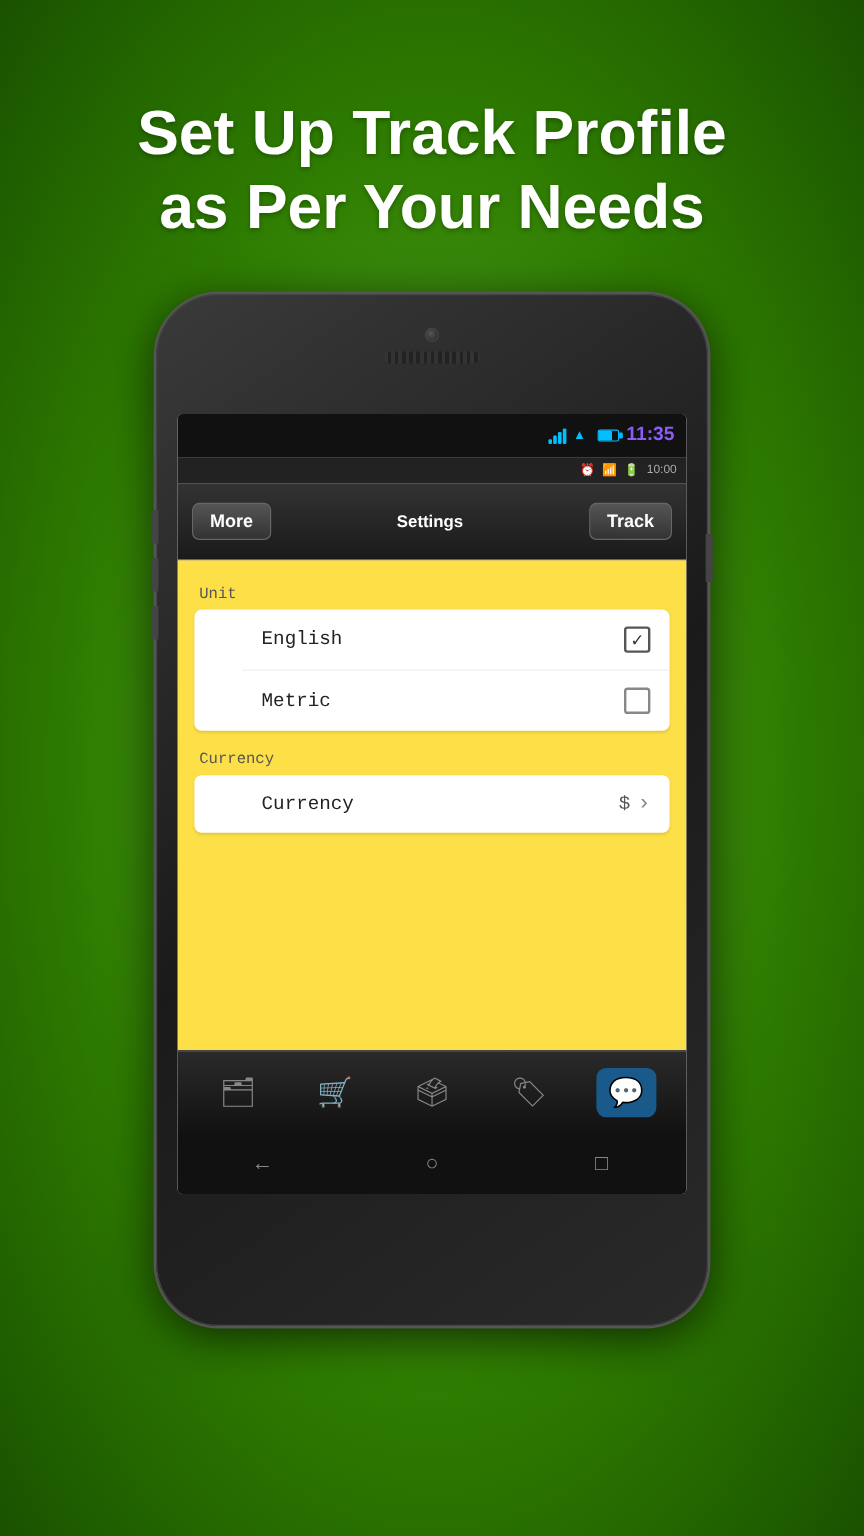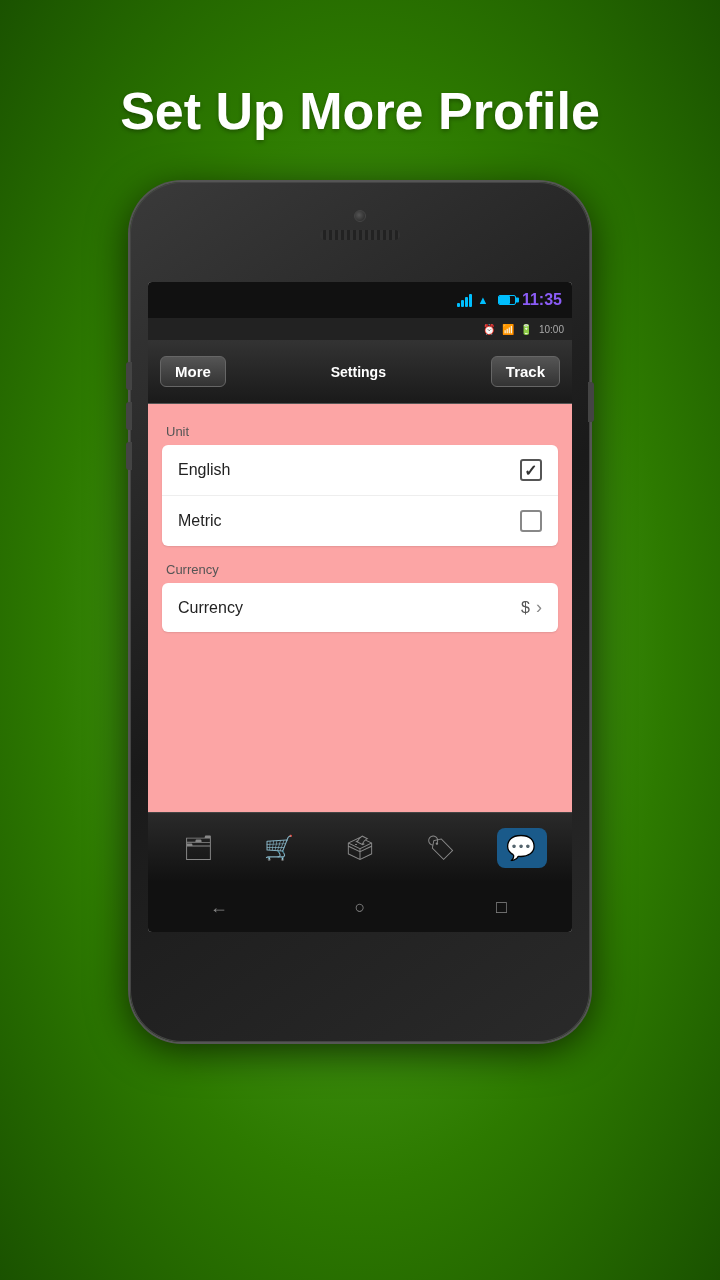--- a/index.html
+++ b/index.html
@@ -173,40 +173,42 @@
 
     .nav-title {
       color: white;
       font-size: 14px;
       font-weight: bold;
     }
 
     
     .content-area {
       flex: 1;
-      background: #fca5a5;
+      background: #fde047;
       padding: 20px 14px 10px;
       overflow-y: auto;
+      font-family: Liberation Mono, monospace;
     }
 
     
     .section-label {
       font-size: 13px;
       color: #555;
       margin-bottom: 6px;
       margin-left: 4px;
     }
 
     
     .settings-card {
       background: white;
       border-radius: 6px;
       margin-bottom: 16px;
       overflow: hidden;
       box-shadow: 0 1px 2px rgba(0,0,0,0.1);
+      padding-left: 40px;
     }
 
     .settings-row {
       display: flex;
       align-items: center;
       justify-content: space-between;
       padding: 14px 16px;
       border-bottom: 1px solid #eee;
     }
 
@@ -404,21 +406,22 @@
       width: 6px;
       height: 28px;
       background: #444;
       border-radius: 3px 0 0 3px;
     }
   </style>
 </head>
 <body>
 
 <div class="headline">
-  <span>Set Up More Profile</span><br>
+  <span>Set Up Track Profile</span><br>
+  <span>as Per Your Needs</span>
 </div>
 
 <div class="phone-wrapper">
   <div class="phone-shell">
 
     <div class="side-btn-right"></div>
     <div class="side-btn-left-1"></div>
     <div class="side-btn-left-2"></div>
     <div class="side-btn-left-3"></div>
 

